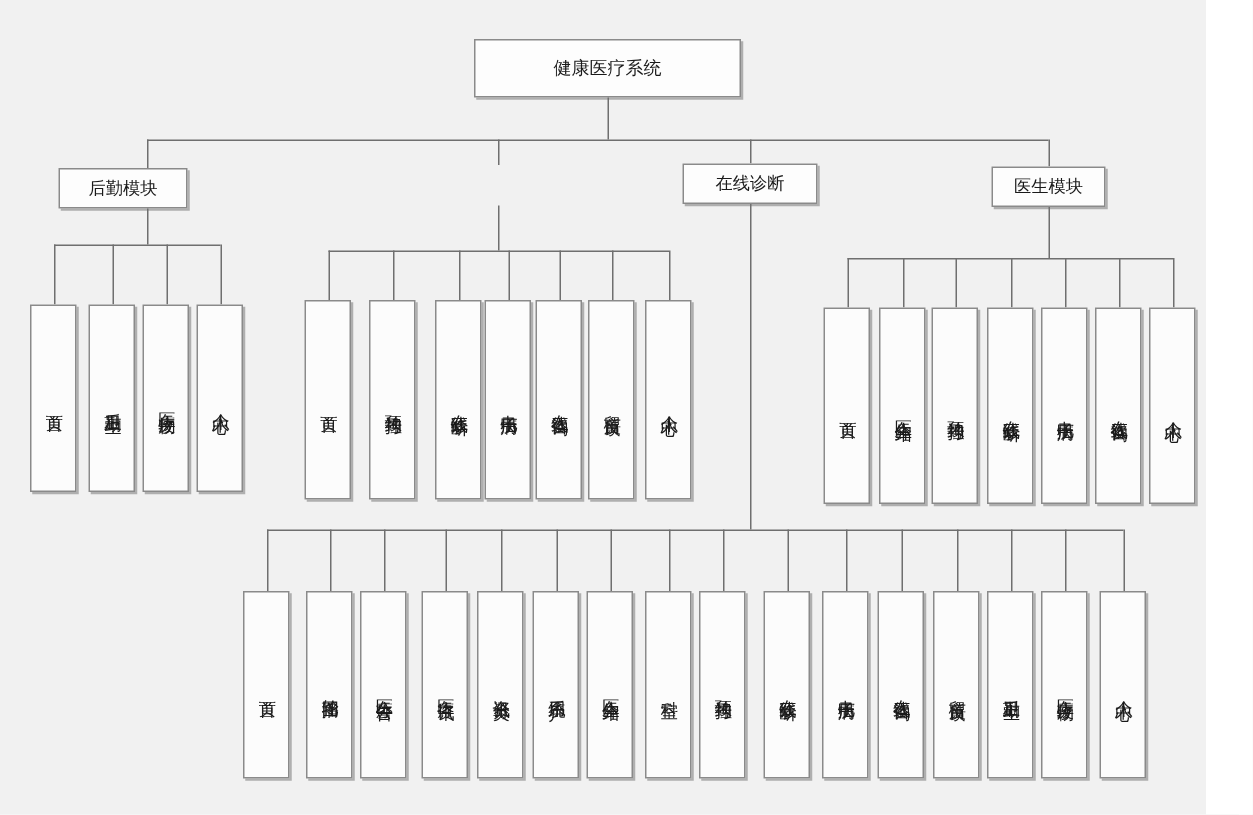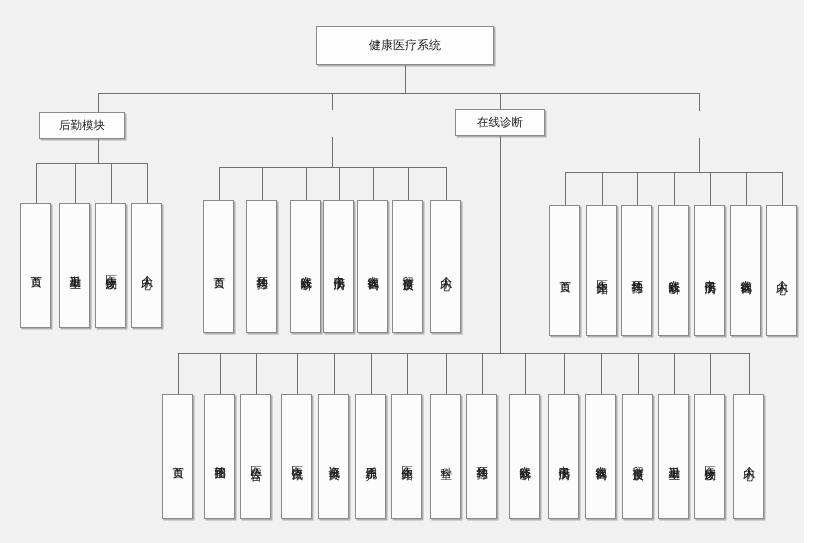--- a/index.html
+++ b/index.html
@@ -82,20 +82,23 @@
   <div class="ln lnv" id="stem-m1" style="left: 332px; top: 93px; height: 17px;"></div>
   <div class="ln lnv" id="stem-m2" style="left: 500px; top: 93px; height: 16px;"></div>
   <div class="ln lnv" id="stem-m3" style="left: 699px; top: 93px; height: 18px;"></div>
 
   <div class="node lvl2" id="mod-0" style="left: 39px; top: 112px; width: 86px; height: 27px;">
     <span>后勤模块</span>
   </div>
   <div class="node lvl2" id="mod-2" style="left: 455px; top: 109px; width: 90px; height: 27px;">
     <span>在线诊断</span>
   </div>
+  <div class="node lvl2" id="mod-3" style="left: 661px; top: 111px; width: 76px; height: 27px;">
+    <span>医生模块</span>
+  </div>
 
   <div class="ln lnv" id="admin-drop" style="left: 500px; top: 136px; height: 217px;"></div>
 
   <div id="leaf-layer">
       <div class="ln lnh" style="left: 36px; top: 163px; width: 111px;"></div>
       <div class="ln lnv" style="left: 98px; top: 139px; height: 24px;"></div>
       <div class="ln lnv" style="left: 36px; top: 163px; height: 40px;"></div>
       <div class="node leaf" style="left: 20px; top: 203px; width: 31px; height: 125px;">
         <span>首页</span>
       </div>

